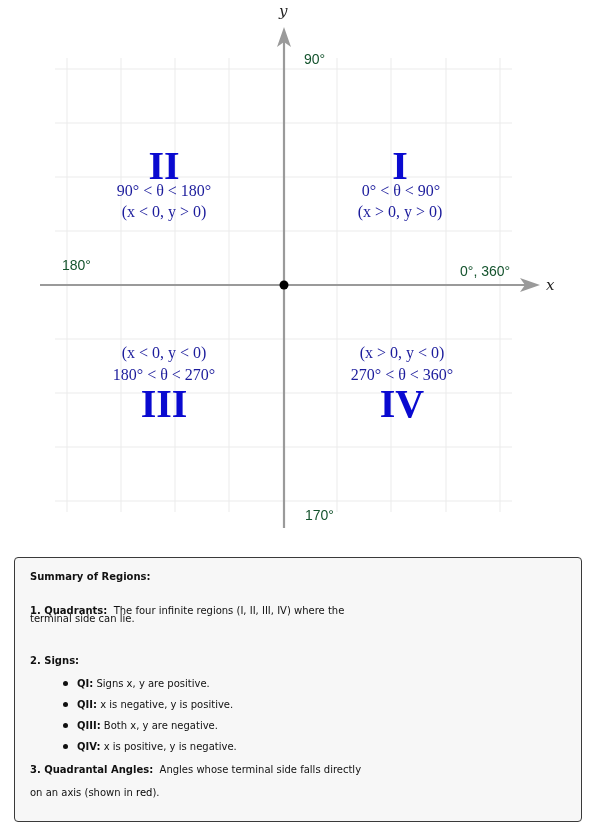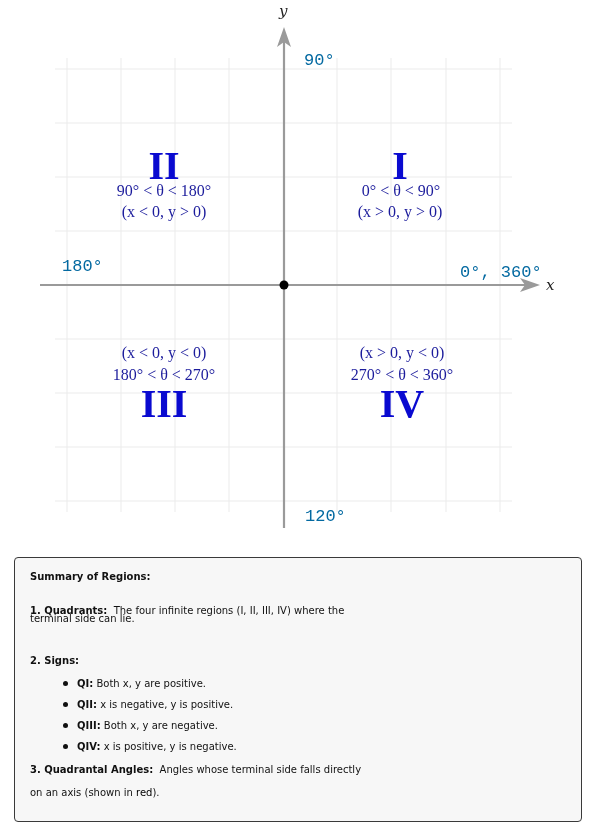--- a/index.html
+++ b/index.html
@@ -1,21 +1,21 @@
 <!DOCTYPE html>
 <html><head>
 <meta charset="utf-8">
 <style>
   html, body { margin: 0; padding: 0; background: #ffffff; }
   body { width: 600px; height: 839px; position: relative; overflow: hidden; }
   .diagram { position: absolute; left: 0; top: 0; width: 600px; height: 545px; }
   .diagram svg { position: absolute; left: 0; top: 0; }
   .lbl { position: absolute; white-space: nowrap; }
   .axis-name { font-family: "DejaVu Serif", serif; font-style: italic; font-size: 15px; color: #222; }
-  .angle-lbl { font-family: Liberation Mono, monospace; font-size: 17px; color: #0369a1; }
+  .angle-lbl { font-family: Liberation Sans, sans-serif; font-size: 14px; color: #14532d; }
   .quad-num { font-family: "Liberation Serif", serif; font-weight: bold; font-size: 40px; color: #0a0ad0; line-height: 1; text-align: right; transform: translateX(-50%); }
   .quad-sub { font-family: "Liberation Serif", serif; font-size: 16px; color: #1c1c9c; line-height: 1; text-align: center; transform: translateX(-50%); }
 
   .summary { position: absolute; left: 14px; top: 557px; width: 568px; height: 265px; box-sizing: border-box;
              border: 1.5px solid #3a3a3a; border-radius: 4px; background: #f7f7f7;
              font-family: "DejaVu Sans", "Liberation Sans", sans-serif; font-size: 10px; color: #111; }
   .summary .row { position: absolute; left: 15px; white-space: nowrap; line-height: 1; }
   .summary b { font-weight: bold; }
   .summary .bullet { position: absolute; left: 48px; white-space: nowrap; line-height: 1; }
   .summary .bullet .dot { display: inline-block; width: 5px; height: 5px; border-radius: 50%; background: #111; vertical-align: middle; margin-right: 9px; position: relative; top: -1px; }
@@ -58,21 +58,21 @@
     </g>
     <circle cx="284" cy="285" r="4.5" fill="#000"></circle>
   </svg>
 
   <span class="lbl axis-name" style="left:279px; top:2px;">y</span>
   <span class="lbl axis-name" style="left:546px; top:276px;">x</span>
 
   <span class="lbl angle-lbl" style="left:304px; top:51px;">90°</span>
   <span class="lbl angle-lbl" style="left:62px; top:257px;">180°</span>
   <span class="lbl angle-lbl" style="left:460px; top:263px;">0°, 360°</span>
-  <span class="lbl angle-lbl" style="left:305px; top:507px;">120°</span>
+  <span class="lbl angle-lbl" style="left:305px; top:507px;">170°</span>
 
   <div>
     <div class="lbl quad-num" style="left:400px; top:146px;">I</div>
     <div class="lbl quad-sub" style="left:401px; top:183px;">0° &lt; θ &lt; 90°</div>
     <div class="lbl quad-sub" style="left:400px; top:204px;">(x &gt; 0, y &gt; 0)</div>
   </div>
 
   <div>
     <div class="lbl quad-num" style="left:164px; top:146px;">II</div>
     <div class="lbl quad-sub" style="left:164px; top:183px;">90° &lt; θ &lt; 180°</div>
@@ -99,21 +99,21 @@
     <b>1. Quadrants:</b>&nbsp;
     <span>The four infinite regions (I, II, III, IV) where the</span>
   </div>
   <div class="row" style="top:56px;">terminal side can lie.</div>
 
   <div class="row" style="top:98px;">
     <b>2. Signs:</b>
   </div>
   <div class="bullet" style="top:121px;">
     <span class="dot"></span><b>QI:</b>
-    <span>Both x, y are positive.</span>
+    <span>Signs x, y are positive.</span>
   </div>
   <div class="bullet" style="top:142px;">
     <span class="dot"></span><b>QII:</b>
     <span>x is negative, y is positive.</span>
   </div>
   <div class="bullet" style="top:163px;">
     <span class="dot"></span><b>QIII:</b>
     <span>Both x, y are negative.</span>
   </div>
   <div class="bullet" style="top:184px;">

